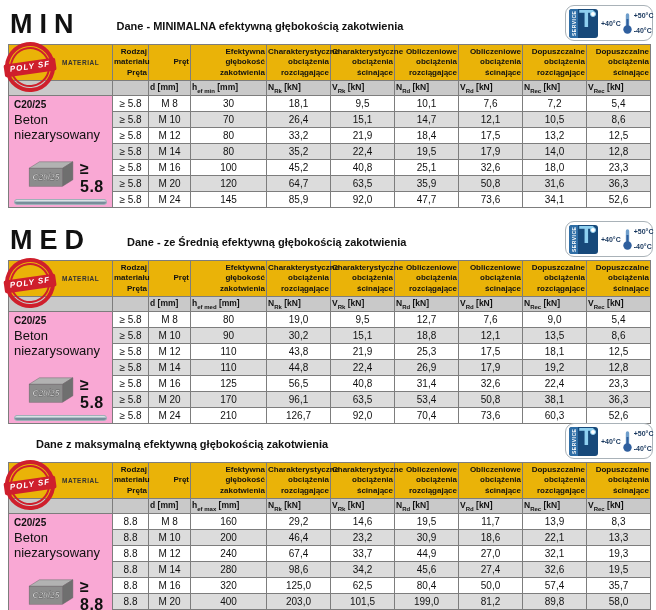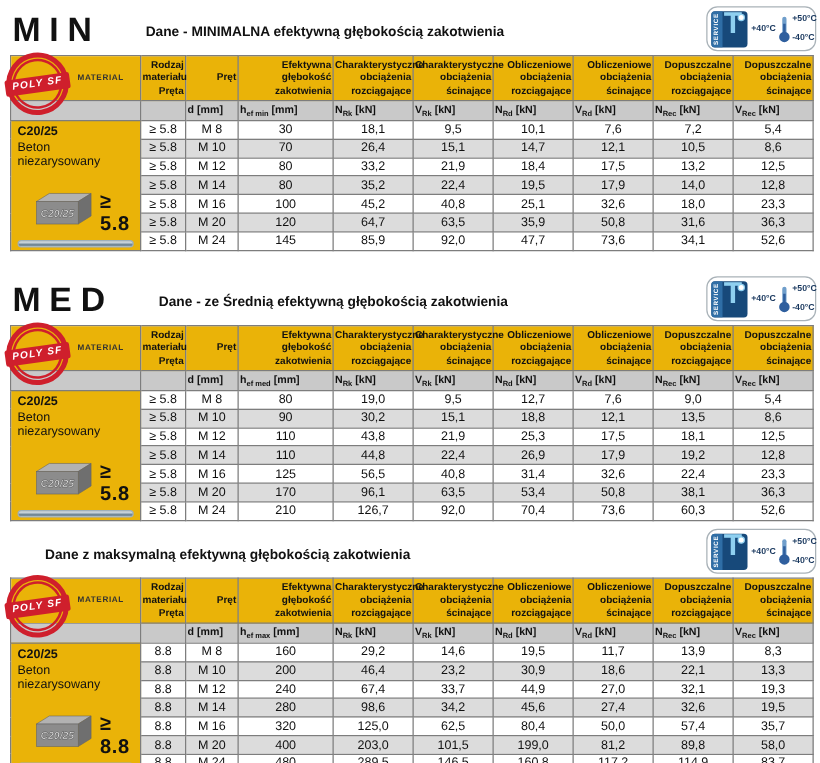--- a/index.html
+++ b/index.html
@@ -32,23 +32,23 @@
   th,td { border:1px solid #7d7d7d; overflow:visible; }
   .head-row th { background:#eab308; font-size:8px; font-weight:700; text-align:right;
                  vertical-align:middle; padding:2px 1px; height:35px; line-height:1.3; }
   .c-mat { width:104px; position:relative; }
   .c0 { width:36px; } .c1 { width:42px;margin-top:24px; } .c2 { width:76px; }
   .c3,.c4,.c5,.c6,.c7,.c8 { width:64px; }
   .unit-row td { background:#c9c9c9; font-size:8.5px; font-weight:700; height:14px; padding:1px; }
   .unit-row sub { font-size:6px; }
   tbody td { font-size:10px; text-align:center; height:13px; padding:0 2px; background:#fff; }
   tr.stripe td { background:#dcdcdc; }
-  .mat-cell { background:#eab308; vertical-align:top; text-align:left; padding:3px 5px 2px 5px; }
+  .mat-cell { background:#f9a8d4; vertical-align:top; text-align:left; padding:3px 5px 2px 5px; }
   .mat-name { font-size:10px; font-weight:bold; }
-  .mat-desc { font-size:10px; margin-top:2px; }
+  .mat-desc { font-size:13px; margin-top:2px; }
   .mat-visual { display:flex; align-items:flex-end; margin-top:10px; margin-left:10px; }
   .grade { font-size:16px; font-weight:bold; margin-left:2px; letter-spacing:0.5px; }
   .rod { height:6px; margin-top:3px; border-radius:3px;
          background:linear-gradient(to bottom,#f2f2f2,#b4c4cd 35%,#5d7483 75%,#93a7b1);
          border:1px solid #9fb0b8; }
 
   
   .polysf { position:absolute; left:-4px; top:-3px; width:50px; height:50px;
             border:4px solid #cf1f2c; border-radius:50%; transform:rotate(-8deg); z-index:5; }
   .ring2 { position:absolute; inset:1px; border:2px solid #cf1f2c; border-radius:50%; }

